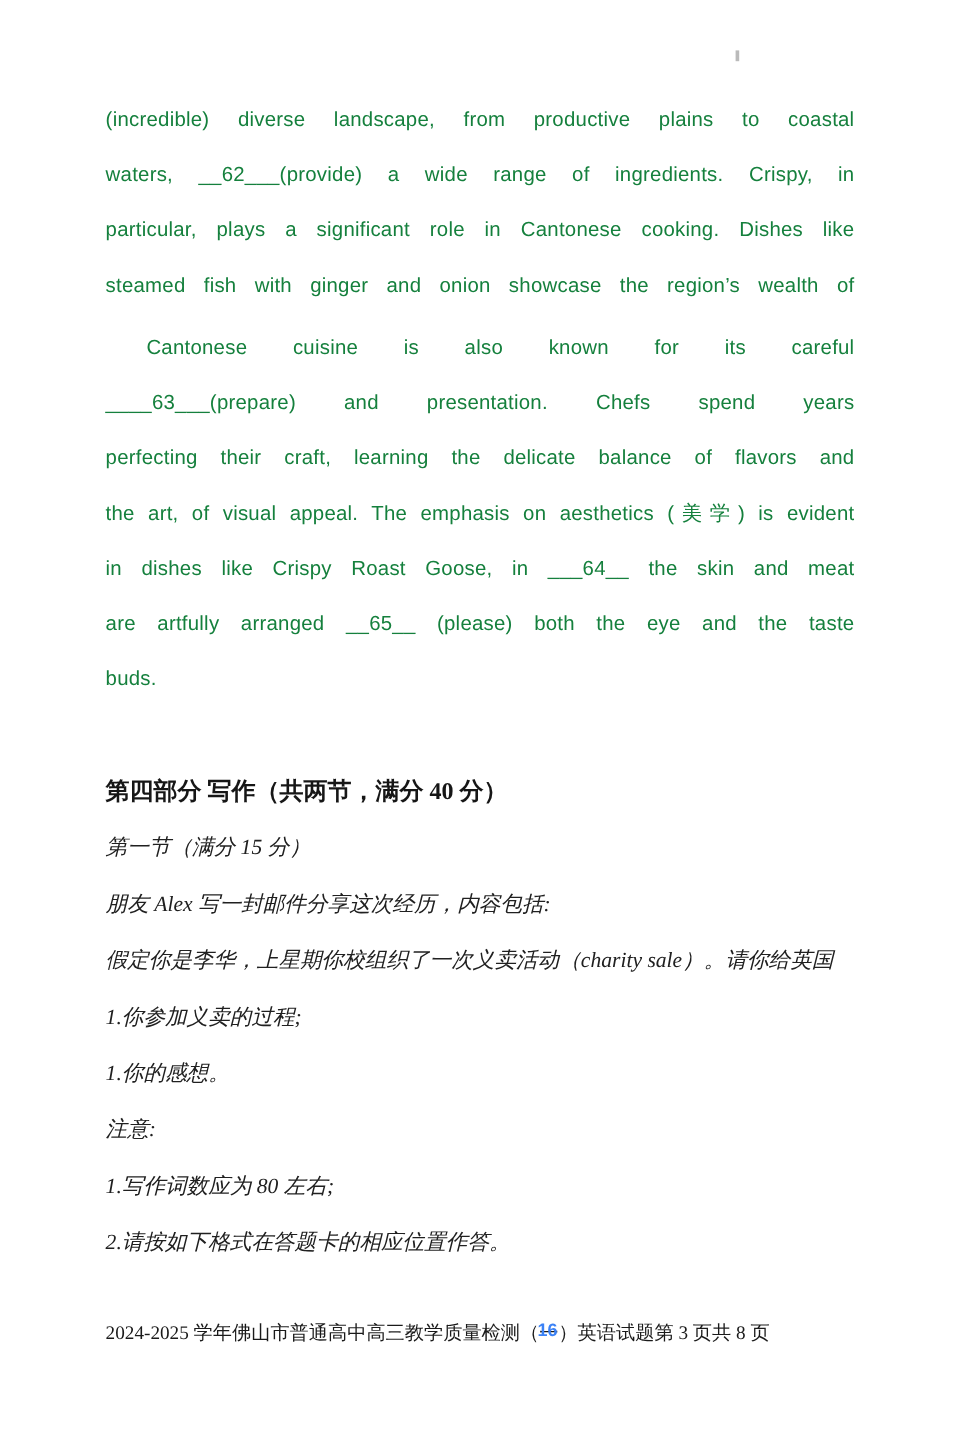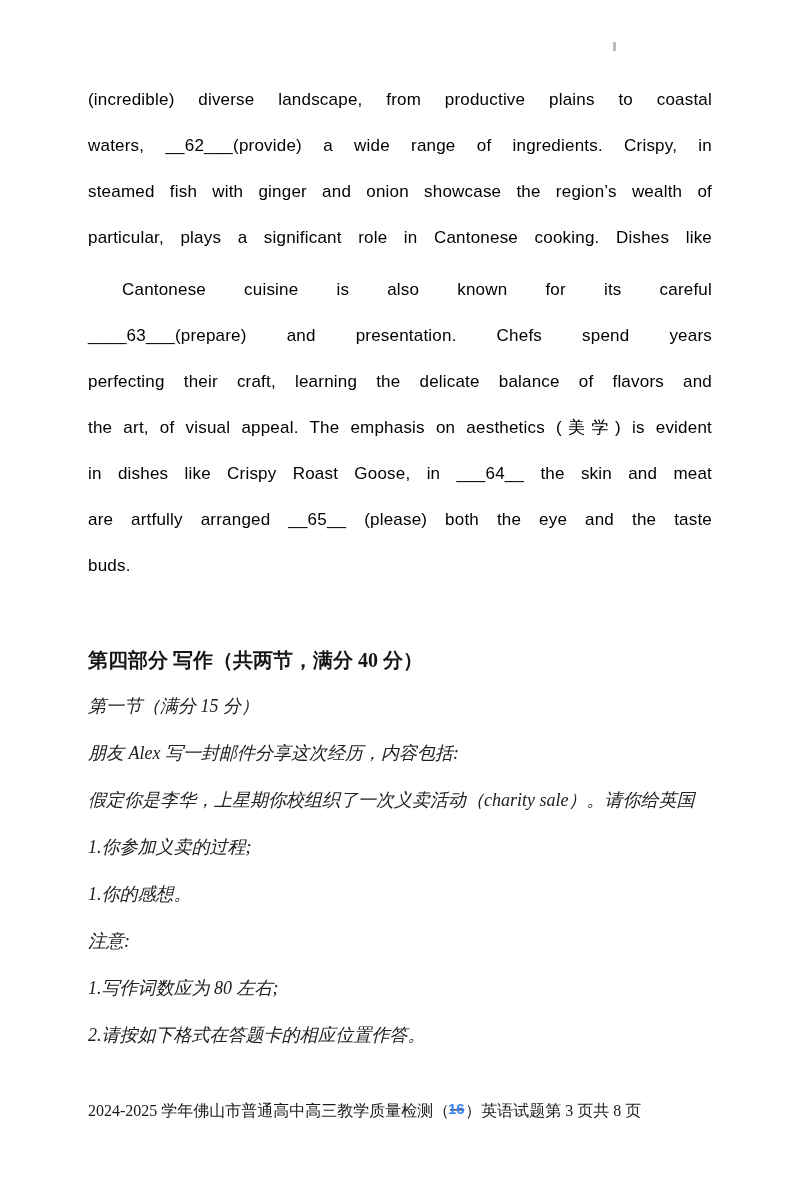--- a/index.html
+++ b/index.html
@@ -32,21 +32,21 @@
   
   .para { width: 624px; }
   .en-line {
     height: 46px;
     line-height: 46px;
     font-size: 17px;
     letter-spacing: 0.2px;
     text-align: justify;
     text-align-last: justify;
     white-space: nowrap;
-    color: #000000;
+    color: #15803d;
   }
   .en-line.last {
     text-align-last: left;
     white-space: normal;
   }
   .en-line.indent { padding-left: 34px; }
   .para2 { margin-top: 6px; }
   
   .part-heading {
     margin-top: 48px;
@@ -91,22 +91,22 @@
 </head>
 <body>
 
 <div class="sheet">
 
   <div class="speck"></div>
 
   <div class="para">
     <div class="en-line">(incredible) diverse landscape, from productive plains to coastal</div>
     <div class="en-line">waters, __62___(provide) a wide range of ingredients. Crispy, in</div>
+    <div class="en-line">particular, plays a significant role in Cantonese cooking. Dishes like</div>
     <div class="en-line">steamed fish with ginger and onion showcase the region’s wealth of</div>
-    <div class="en-line">particular, plays a significant role in Cantonese cooking. Dishes like</div>
   </div>
 
   <div class="para para2">
     <div class="en-line indent">Cantonese cuisine is also known for its careful</div>
     <div class="en-line">____63___(prepare) and presentation. Chefs spend years</div>
     <div class="en-line">perfecting their craft, learning the delicate balance of flavors and</div>
     <div class="en-line">the art, of visual appeal. The emphasis on aesthetics (美学) is evident</div>
     <div class="en-line">in dishes like Crispy Roast Goose, in ___64__ the skin and meat</div>
     <div class="en-line">are artfully arranged __65__ (please) both the eye and the taste</div>
     <div class="en-line last">buds.</div>

